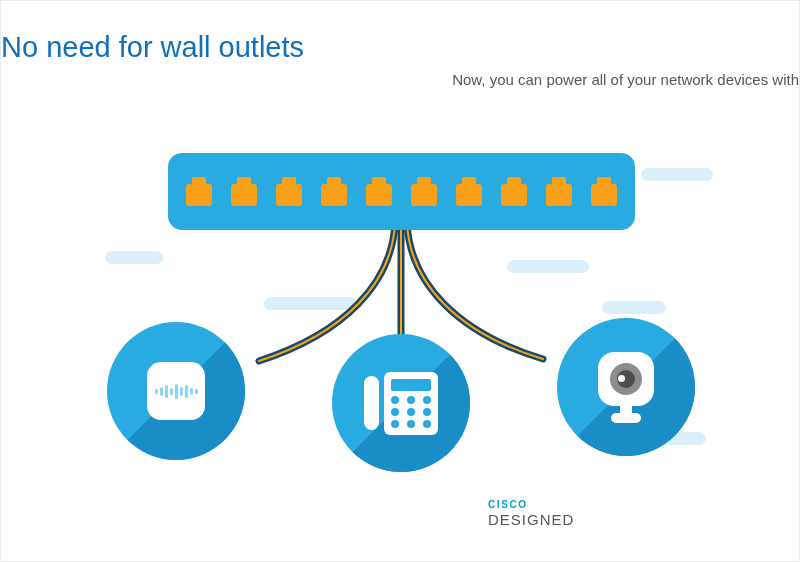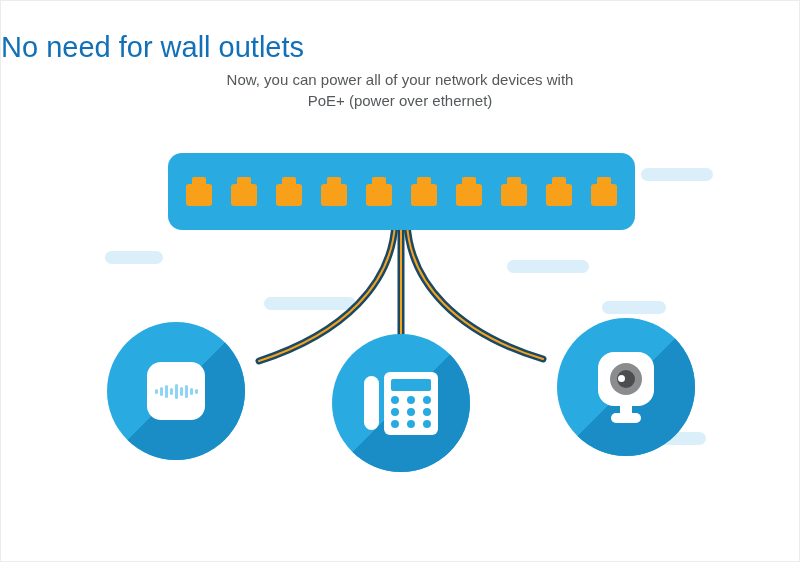--- a/index.html
+++ b/index.html
@@ -17,21 +17,21 @@
     --lens-dark:#4d4d4f;
   }
   *{margin:0;padding:0;box-sizing:border-box;}
   html,body{background:#fff;}
   body{font-family:"Liberation Sans",sans-serif;}
   #canvas{position:relative;width:800px;height:562px;background:#fff;overflow:hidden;border:1px solid #ececec;}
 
   
   .title{position:absolute;top:30px;left:0;width:100%;text-align:left;
          font-size:29px;font-weight:400;color:var(--title-blue);z-index:3;}
-  .subtitle{position:absolute;top:68px;left:0;width:100%;text-align:center;
+  .subtitle{position:absolute;top:68px;left:0;width:100%;text-align:right;
          font-size:15px;line-height:21px;color:var(--text-gray);z-index:3;}
 
   
   .pill{position:absolute;height:13px;border-radius:8px;background:var(--pill-blue);z-index:0;}
   .pill-1{left:640px;top:167px;width:72px;}
   .pill-2{left:104px;top:250px;width:58px;}
   .pill-3{left:263px;top:296px;width:92px;}
   .pill-4{left:506px;top:259px;width:82px;}
   .pill-5{left:601px;top:300px;width:64px;}
   .pill-6{left:649px;top:431px;width:56px;}
@@ -90,21 +90,20 @@
   .logo-product{color:var(--text-gray);font-size:15px;letter-spacing:1px;margin-top:1px;}
 </style>
 </head>
 <body>
 
 <div id="canvas">
 
   <div class="title">No need for wall outlets</div>
   <div class="subtitle">
     <div>Now, you can power all of your network devices with</div>
-    <div>PoE+ (power over ethernet)</div>
   </div>
 
   <div class="pill pill-1"></div>
   <div class="pill pill-2"></div>
   <div class="pill pill-3"></div>
   <div class="pill pill-4"></div>
   <div class="pill pill-5"></div>
   <div class="pill pill-6"></div>
 
   <svg class="cables" width="800" height="562" viewBox="0 0 800 562">
@@ -208,14 +207,18 @@
               <div class="lens-glint"></div>
             </div>
           </div>
         </div>
         <div class="cam-neck"></div>
         <div class="cam-base"></div>
       </div>
     </div>
   </div>
 
+  <div class="logo">
+    <div class="logo-brand">CISCO</div>
+    <div class="logo-product">DESIGNED</div>
+  </div>
 
 </div>
 
 </body></html>

